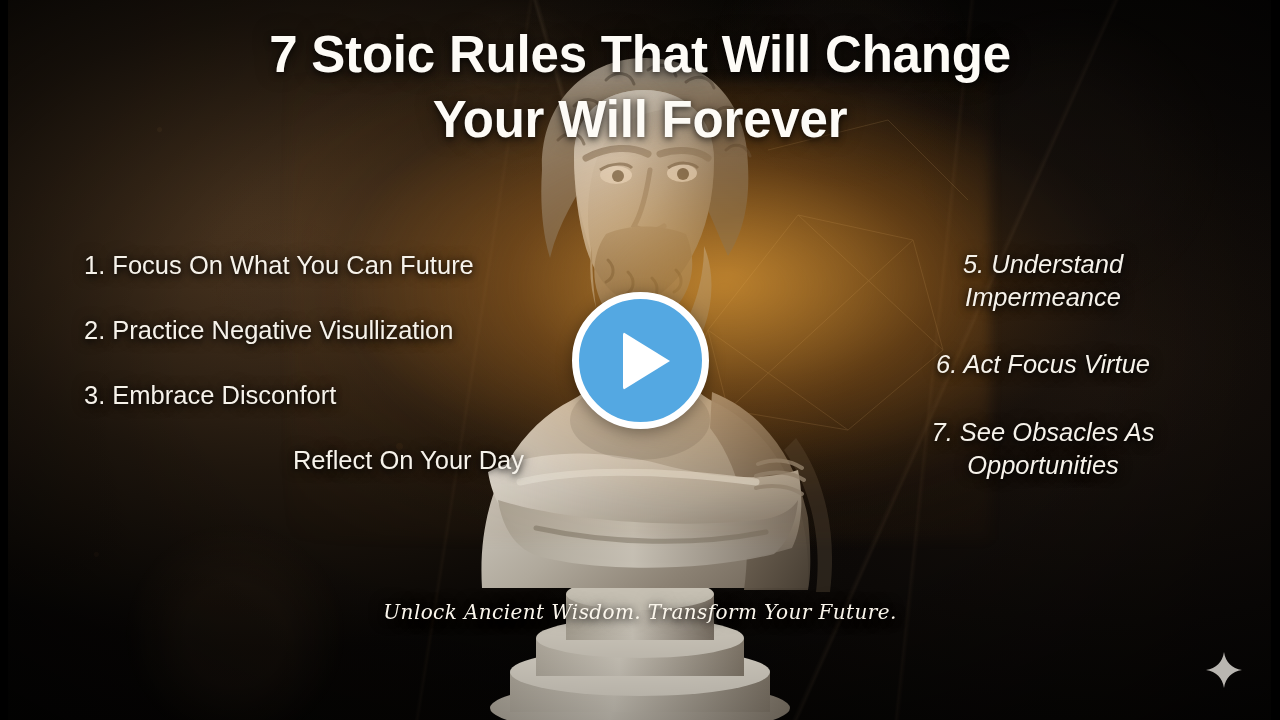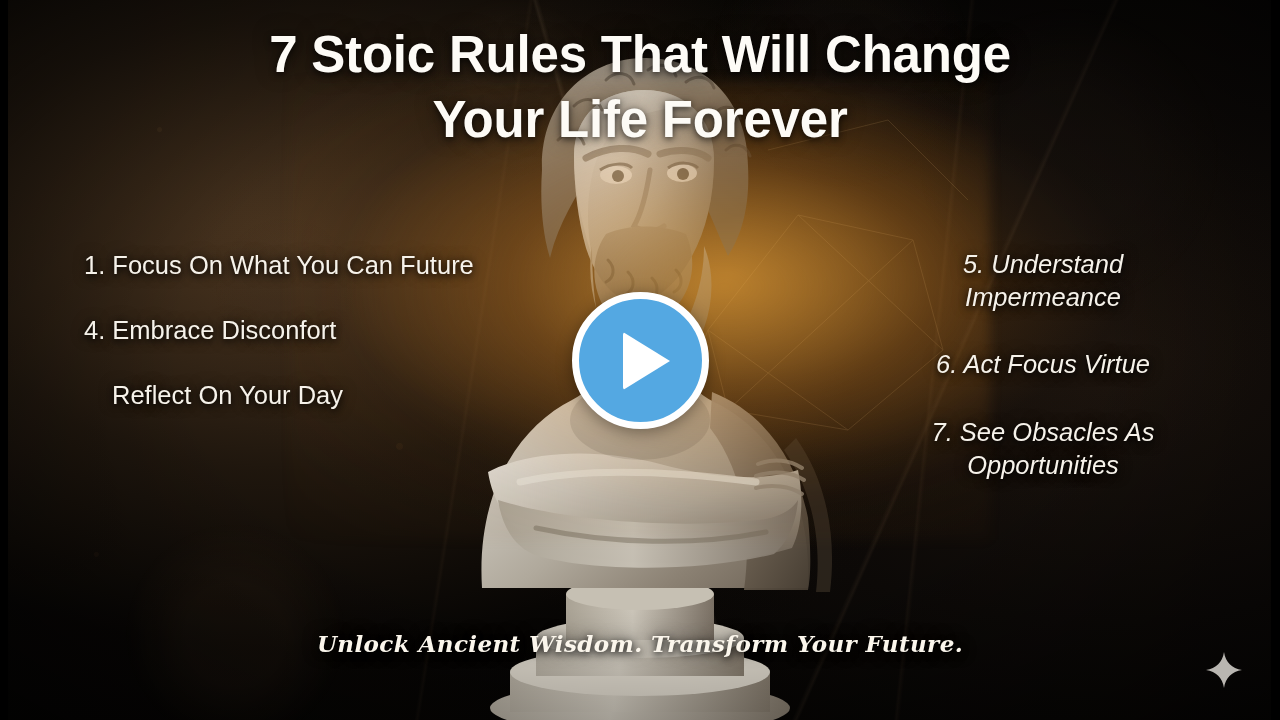--- a/index.html
+++ b/index.html
@@ -84,21 +84,21 @@
     z-index:6;
   }
   .rules-left .rule {
     color:#f6f2ea;
     font-size:25.5px;
     line-height:1.25;
     margin-bottom:33px;
     text-shadow:0 2px 6px rgba(0,0,0,.85), 0 0 14px rgba(0,0,0,.6);
     white-space:nowrap;
   }
-  .rules-left .rule.no-number { padding-left:28px; margin-bottom:8px; }
+  .rules-left .rule.no-number { padding-left:28px; margin-bottom:8px;text-align:right; }
 
   .rules-right {
     position:absolute; right:92px; top:248px;
     width:290px;
     text-align:center;
     z-index:6;
   }
   .rules-right .rule {
     color:#f6f2ea;
     font-size:25.5px;
@@ -110,25 +110,24 @@
   .rules-right .rule:last-child { margin-bottom:0;margin-top:31px; }
 
   
   .tagline {
     position:absolute; left:0; right:0; top:600px;
     text-align:center;
     z-index:6;
     color:#fbf6ec;
     font-family:"DejaVu Serif", serif;
     font-style:italic;
-    font-weight:bold;
-    font-size:23px;
+    font-weight:normal;
+    font-size:20px;
     letter-spacing:.4px;
     text-shadow:0 2px 7px rgba(0,0,0,.9), 0 0 16px rgba(0,0,0,.6);
-    margin-top:30px;
   }
 
   
   .play-button {
     position:absolute;
     left:572px; top:292px;
     width:137px; height:137px;
     border-radius:50%;
     background:#54a8e2;
     border:7px solid #ffffff;
@@ -308,30 +307,34 @@
                    C252 278 236 258 226 228 C218 200 214 166 214 136 Z" fill="url(#shade)" opacity="0.5"></path>
         </g>
       </svg>
     </div>
   </div>
 
   <div class="vignette"></div>
 
   <div class="headline">
     <div>7 Stoic Rules That Will Change</div>
-    <div>Your Life Forever</div>
+    <div>Your Will Forever</div>
   </div>
 
   <div class="rules-left">
     <div class="rule">
       <span>1. </span>
       <span>Focus On What You Can Future</span>
     </div>
     <div class="rule">
-      <span>4. </span>
+      <span>2. </span>
+      <span>Practice Negative Visullization</span>
+    </div>
+    <div class="rule">
+      <span>3. </span>
       <span>Embrace Disconfort</span>
     </div>
     <div class="rule no-number">
       <span>Reflect On Your Day</span>
     </div>
   </div>
 
   <div class="rules-right">
     <div class="rule">
       <span>5. </span>

